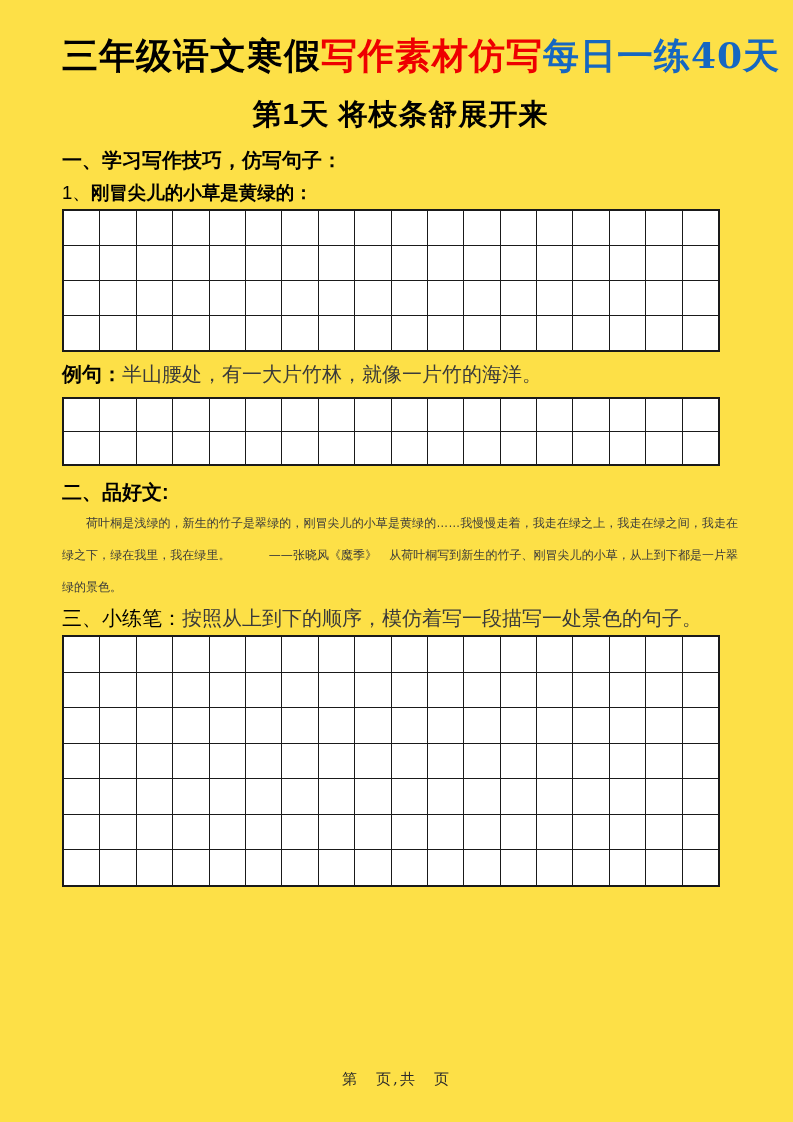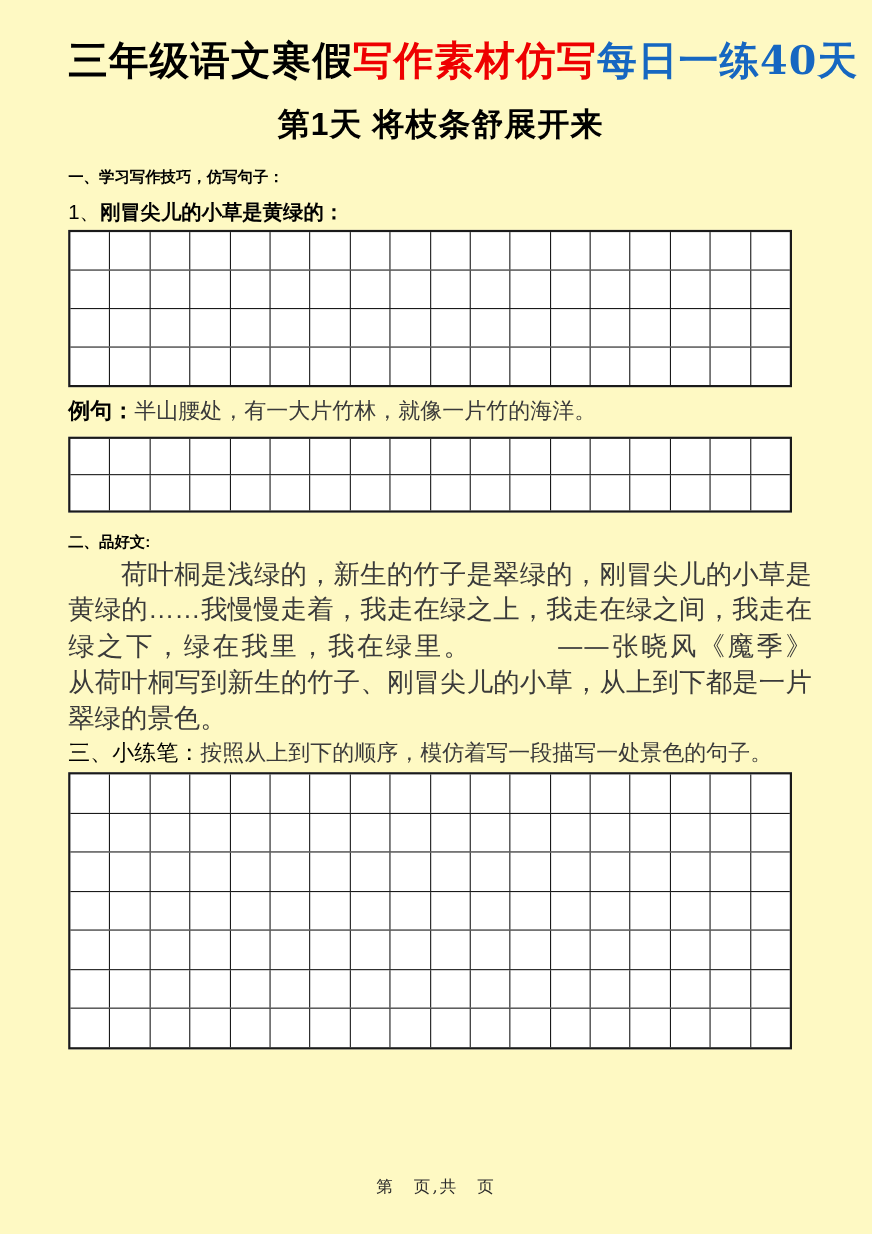--- a/index.html
+++ b/index.html
@@ -8,21 +8,21 @@
     --ink:#000000;
     --body-ink:#3a3a3a;
     --grid-line:#1a1a1a;
   }
   *{margin:0;padding:0;box-sizing:border-box;}
   html,body{background:#ffffff;}
   body{font-family:"Liberation Sans",sans-serif;color:var(--body-ink);}
   .page{
     position:relative;
     width:793px;height:1122px;
-    background:#fef9c3;
+    background:#fde047;
     padding:30px 54px 0 62px;
     overflow:hidden;
   }
   
   .main-title{
     font-family:"DejaVu Serif",serif;
     font-weight:700;
     font-size:36px;
     line-height:50px;
     letter-spacing:1px;
@@ -36,21 +36,21 @@
     text-align:center;
     font-size:29px;
     font-weight:700;
     line-height:40px;
     color:var(--ink);
     letter-spacing:1px;
   }
   
   .sec-head{
     margin-top:14px;
-    font-size:14px;
+    font-size:20px;
     font-weight:700;
     line-height:24px;
     color:var(--ink);
   }
   .sub-head{
     margin-top:9px;
     font-size:18.5px;
     line-height:24px;
     color:var(--ink);
   }
@@ -61,21 +61,21 @@
     width:676px;
     font-size:20px;
     line-height:31px;
     text-align:justify;
     color:var(--body-ink);
   }
   .example .ex-label{font-weight:700;color:var(--ink);}
   .prose{
     margin-top:3px;
     width:676px;
-    font-size:24px;
+    font-size:12px;
     line-height:32px;
     text-align:justify;
     text-indent:2em;
     color:var(--body-ink);
   }
   .prose .kai{
     font-family:"DejaVu Serif",serif;
     margin-left:3.2em;
   }
   .practice-head{

